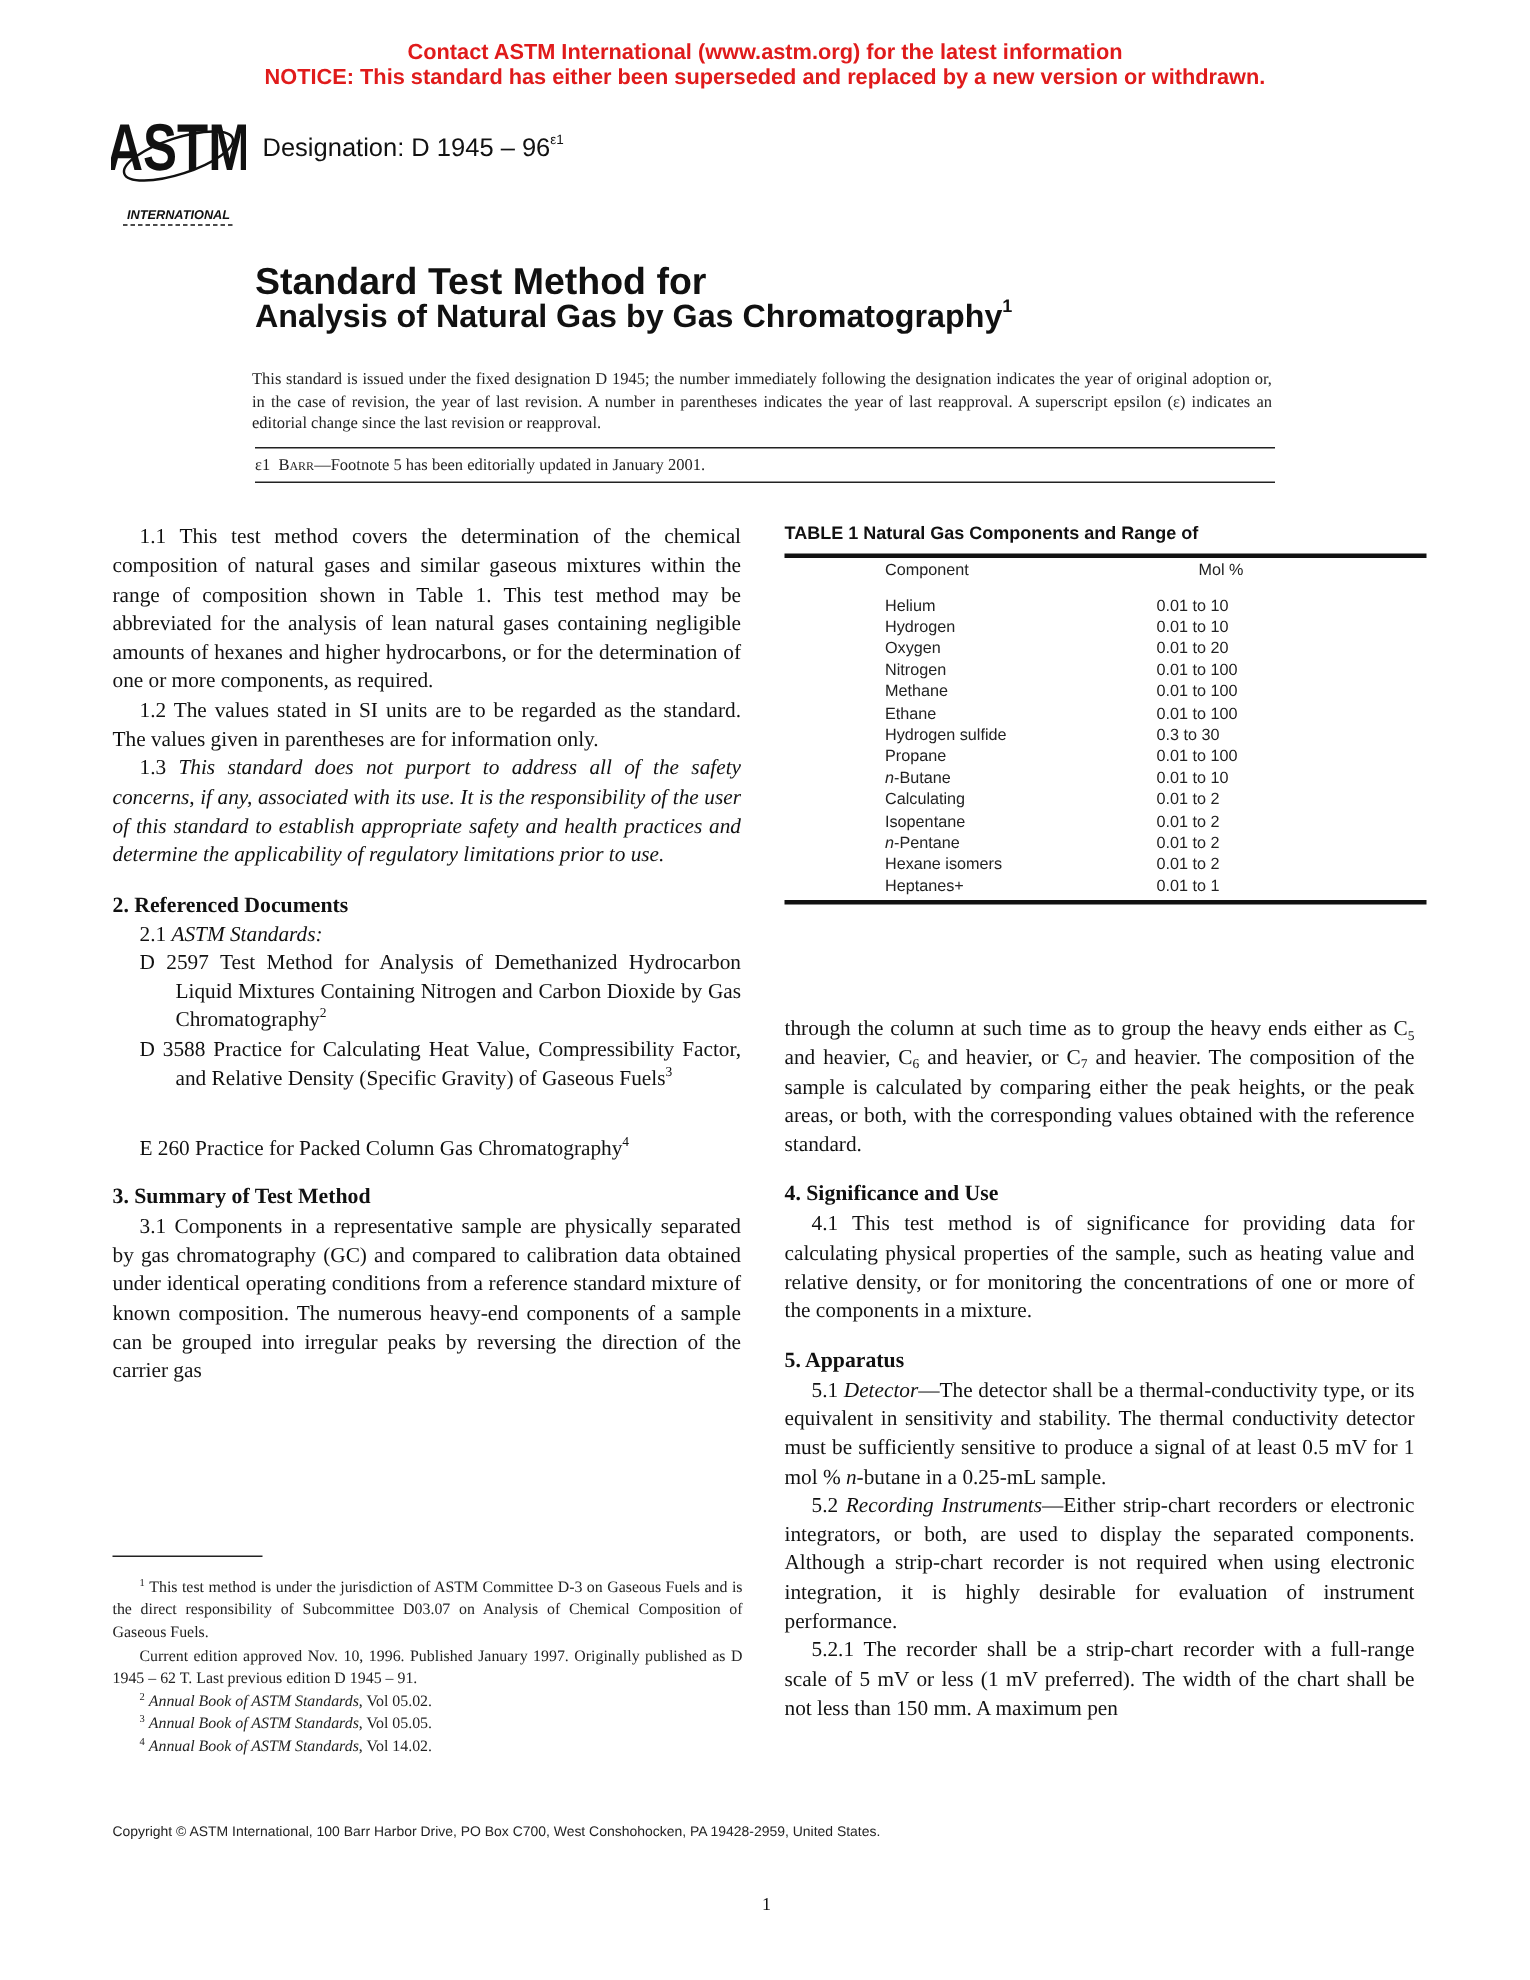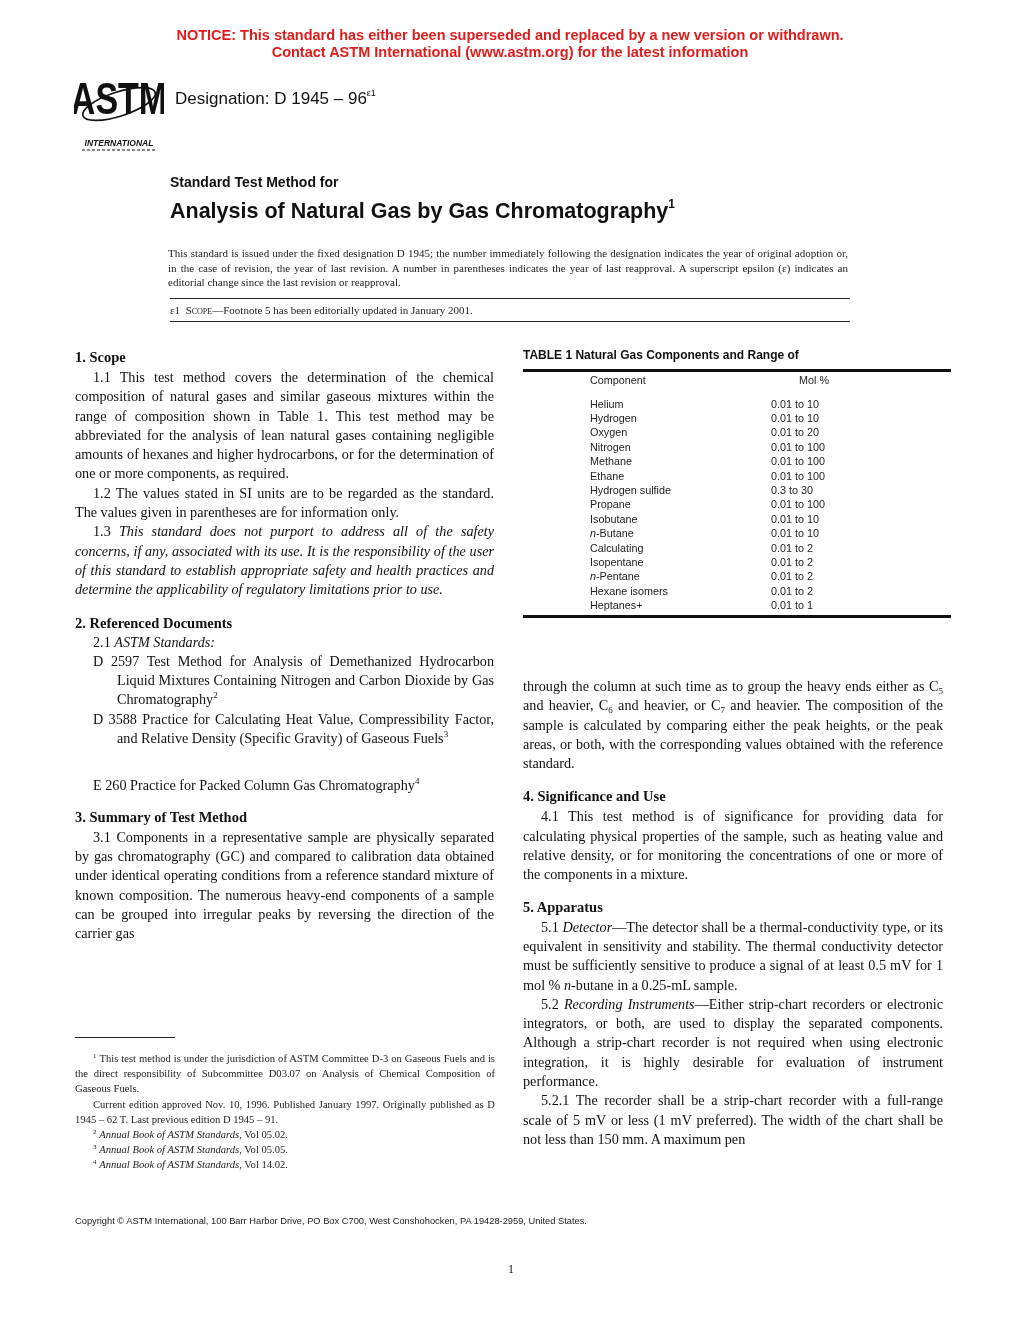--- a/index.html
+++ b/index.html
@@ -1,21 +1,21 @@
 <!DOCTYPE html>
 <html><head>
 <meta charset="utf-8">
 <style>
   html, body { margin:0; padding:0; background:#fff; }
   body { width:1020px; height:1320px; position:relative; overflow:hidden; color:#111; font-family:"Liberation Serif", serif; }
   .notice { position:absolute; left:0; width:1020px; top:27px; text-align:center; color:#e01b1b; font-family:"Liberation Sans", sans-serif; font-weight:bold; font-size:14.5px; line-height:17px; }
   .logo { position:absolute; left:74px; top:72px; width:90px; height:80px; }
   .designation { position:absolute; left:175px; top:88px; font-family:"Liberation Sans", sans-serif; font-size:17px; }
   .designation sup { font-size:9px; vertical-align:8px; }
-  .title1 { position:absolute; left:170px; top:174px; font-family:"Liberation Sans", sans-serif; font-weight:bold; font-size:14px; }
+  .title1 { position:absolute; left:170px; top:174px; font-family:"Liberation Sans", sans-serif; font-weight:bold; font-size:25px; }
   .title2 { position:absolute; left:170px; top:197px; font-family:"Liberation Sans", sans-serif; font-weight:bold; font-size:21.5px; }
   .title2 sup { font-size:12px; vertical-align:10px; }
   .issued { position:absolute; left:168px; top:246px; width:680px; font-size:11px; line-height:14.5px; text-align:justify; text-align-last:left; color:#222; }
   .rule { position:absolute; background:#222; height:1px; }
   .note { position:absolute; left:170px; top:304px; font-size:11px; color:#222; }
   .note .sc { font-variant:small-caps; }
   .col { position:absolute; font-size:14.2px; line-height:19.3px; text-align:justify; }
   .col p { margin:0; text-indent:18px; }
   .col p.last { text-align-last:left; }
   .col h2 { margin:0; font-size:14.5px; font-weight:bold; line-height:19px; }
@@ -35,22 +35,22 @@
   .footnotes { position:absolute; left:75px; top:1051px; width:420px; font-size:10.6px; line-height:15.2px; text-align:justify; color:#222; }
   .footnotes p { margin:0; text-indent:18px; }
   .footnotes sup { font-size:7px; vertical-align:4px; line-height:0; }
   .copyright { position:absolute; left:75px; top:1216px; font-family:"Liberation Sans", sans-serif; font-size:9.3px; color:#222; }
   .pagenum { position:absolute; left:508px; top:1262px; font-size:12px; }
 </style>
 </head>
 <body>
 
 <div class="notice">
+  <div>Contact ASTM International (www.astm.org) for the latest information</div>
   <div>NOTICE: This standard has either been superseded and replaced by a new version or withdrawn.</div>
-  <div>Contact ASTM International (www.astm.org) for the latest information</div>
 </div>
 
 <div class="logo">
   <svg width="90" height="80" viewBox="0 0 90 80">
     <ellipse cx="45" cy="32" rx="38" ry="12" fill="none" stroke="#111" stroke-width="1.6" transform="rotate(-18 45 32)"></ellipse>
     <text x="45" y="44" text-anchor="middle" font-family="Liberation Sans, sans-serif" font-weight="bold" font-size="34" fill="#111" transform="scale(1,1.3) translate(0,-12)">ASTM</text>
     <text x="45" y="74" text-anchor="middle" font-family="Liberation Sans, sans-serif" font-weight="bold" font-style="italic" font-size="8.5" fill="#111">INTERNATIONAL</text>
     <line x1="8" y1="78" x2="82" y2="78" stroke="#111" stroke-width="1" stroke-dasharray="3,2"></line>
   </svg>
 </div>
@@ -61,26 +61,25 @@
 
 <div class="title1">Standard Test Method for</div>
 <div class="title2">
   <span>Analysis of Natural Gas by Gas Chromatography</span><sup>1</sup>
 </div>
 
 <div class="issued">This standard is issued under the fixed designation D 1945; the number immediately following the designation indicates the year of original adoption or, in the case of revision, the year of last revision. A number in parentheses indicates the year of last reapproval. A superscript epsilon (ε) indicates an editorial change since the last revision or reapproval.</div>
 
 <div class="rule" style="left:170px; top:298px; width:680px;"></div>
 <div class="note">
-  <span>ε1</span>&nbsp; <span class="sc">Scope</span><span>—Footnote 5 has been editorially updated in January 2001.</span>
+  <span>ε1</span>&nbsp; <span class="sc">Barr</span><span>—Footnote 5 has been editorially updated in January 2001.</span>
 </div>
 <div class="rule" style="left:170px; top:321px; width:680px;"></div>
 
 <div class="col" style="left:75px; top:348px; width:419px;">
-  <h2>1.  Scope</h2>
   <p style="margin-top:1px;" class="last">1.1  This test method covers the determination of the chemical composition of natural gases and similar gaseous mixtures within the range of composition shown in Table 1. This test method may be abbreviated for the analysis of lean natural gases containing negligible amounts of hexanes and higher hydrocarbons, or for the determination of one or more components, as required.</p>
   <p class="last">1.2  The values stated in SI units are to be regarded as the standard. The values given in parentheses are for information only.</p>
   <p class="last"><span>1.3 </span><i>This standard does not purport to address all of the safety concerns, if any, associated with its use. It is the responsibility of the user of this standard to establish appropriate safety and health practices and determine the applicability of regulatory limitations prior to use.</i></p>
 
   <h2 style="margin-top:14px;">2.  Referenced Documents</h2>
   <p class="refhead" style="text-indent:0;"><span>2.1 </span><i>ASTM Standards:</i></p>
   <div style="padding-left:18px;">
     <p class="ref last" style="padding-left:24px; text-indent:-24px;"><span>D 2597  Test Method for Analysis of Demethanized Hydrocarbon Liquid Mixtures Containing Nitrogen and Carbon Dioxide by Gas Chromatography</span><sup>2</sup></p>
     <p class="ref last" style="padding-left:24px; text-indent:-24px;"><span>D 3588  Practice for Calculating Heat Value, Compressibility Factor, and Relative Density (Specific Gravity) of Gaseous Fuels</span><sup>3</sup></p>
     <p class="ref last" style="padding-left:24px; text-indent:-24px;margin-top:28px;"><span>E 260  Practice for Packed Column Gas Chromatography</span><sup>4</sup></p>
@@ -129,24 +128,20 @@
         </tr>
         <tr>
           <td class="c1">Hydrogen sulfide</td>
           <td class="c2">0.3 to 30</td>
         </tr>
         <tr>
           <td class="c1">Propane</td>
           <td class="c2">0.01 to 100</td>
         </tr>
         <tr>
-          <td class="c1">Isobutane</td>
-          <td class="c2">0.01 to 10</td>
-        </tr>
-        <tr>
           <td class="c1"><i>n</i>-Butane</td>
           <td class="c2">0.01 to 10</td>
         </tr>
         <tr>
           <td class="c1">Calculating</td>
           <td class="c2">0.01 to 2</td>
         </tr>
         <tr>
           <td class="c1">Isopentane</td>
           <td class="c2">0.01 to 2</td>

